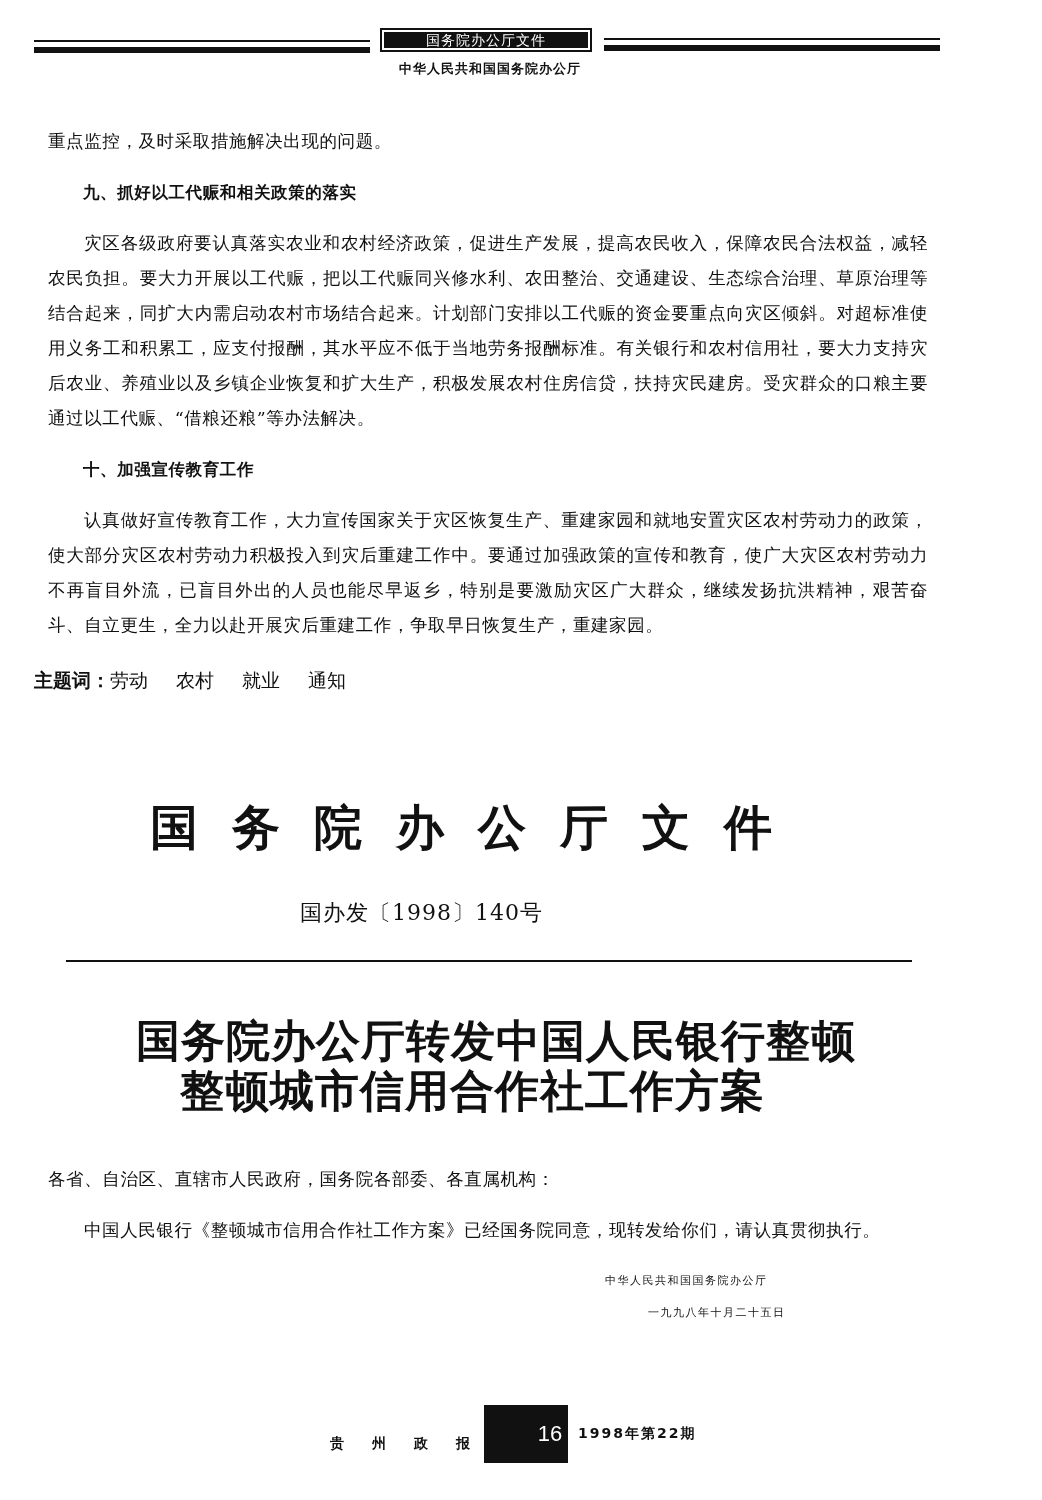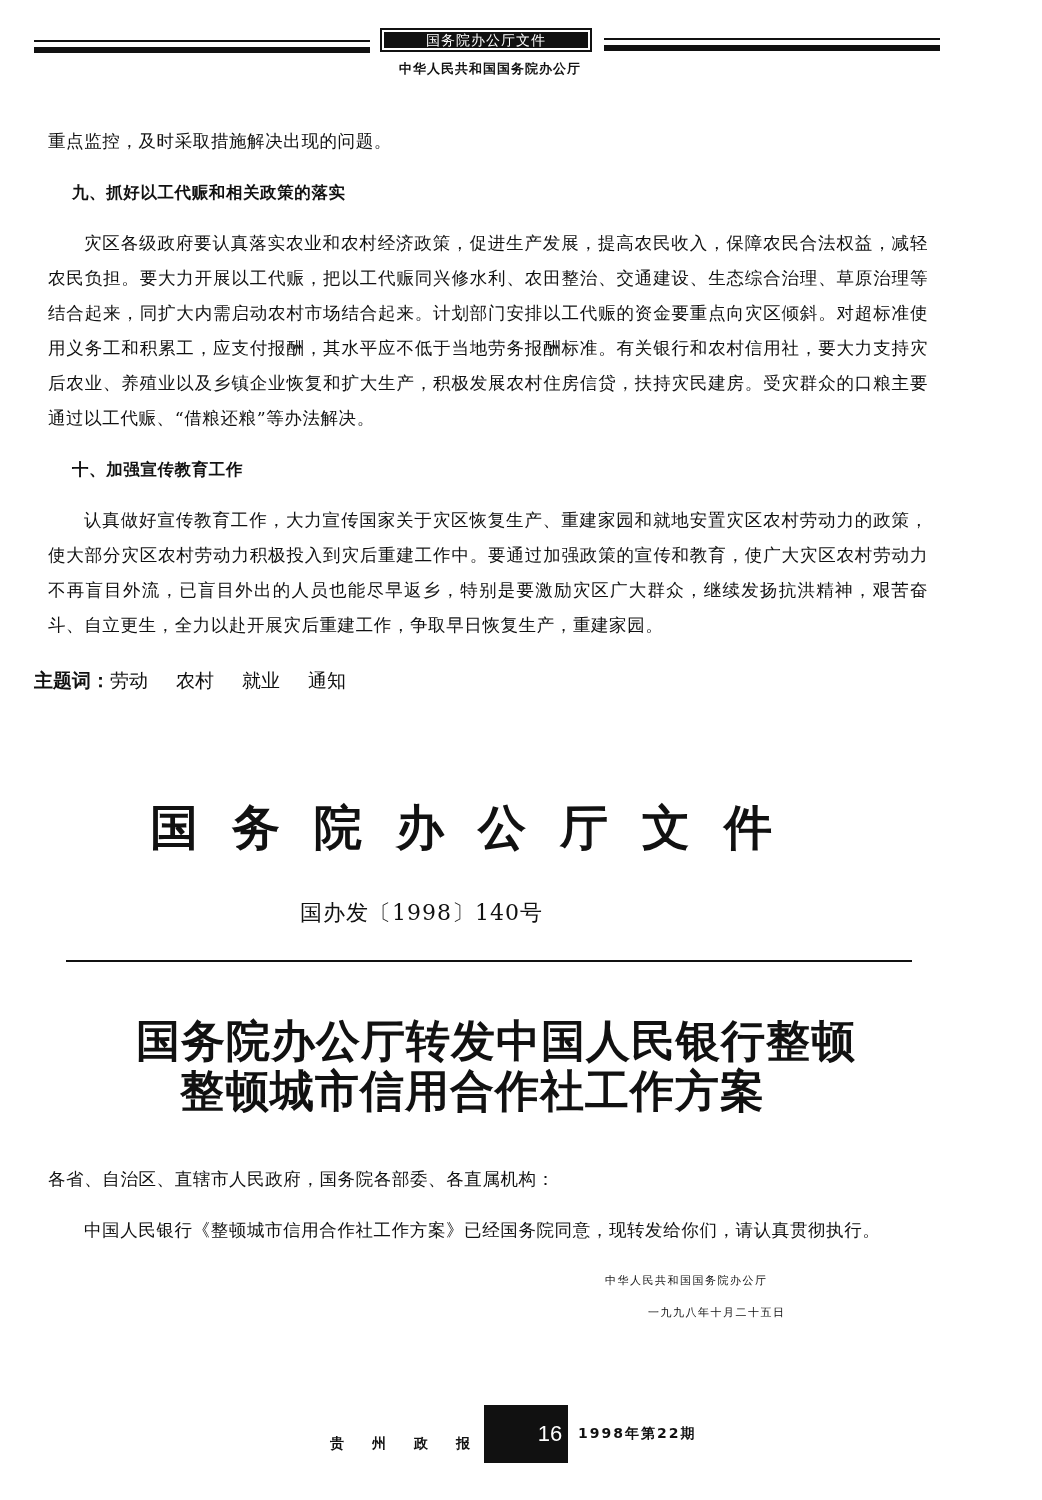--- a/index.html
+++ b/index.html
@@ -23,21 +23,21 @@
     position: absolute; left: 360px; top: 60px; width: 260px; text-align: center;
     font-family: "DejaVu Sans", sans-serif; font-size: 13px; font-weight: bold; letter-spacing: 1px;
   }
   .body-text {
     position: absolute; left: 32px; width: 912px;
     font-size: 17.5px; line-height: 35px; letter-spacing: 0.6px;
     text-align: justify;
   }
   .p { margin: 16px; }
   .indent { text-indent: 36px; }
-  .h-bold { font-family: "DejaVu Sans", sans-serif; font-weight: bold; font-size: 16.5px; text-indent: 36px; margin: 4px; }
+  .h-bold { font-family: "DejaVu Sans", sans-serif; font-weight: bold; font-size: 16.5px; text-indent: 36px; margin: 15px; }
   .keywords {
     position: absolute; left: 34px; top: 668px;
     font-family: "DejaVu Sans", sans-serif; font-size: 19px;
   }
   .keywords .kw-label { font-weight: bold; }
   .keywords .kw { margin-right: 28px; }
   .big-title {
     position: absolute; left: 150px; top: 796px; width: 700px;
     font-size: 48px; font-weight: bold; letter-spacing: 34px; text-align: left;
   }

